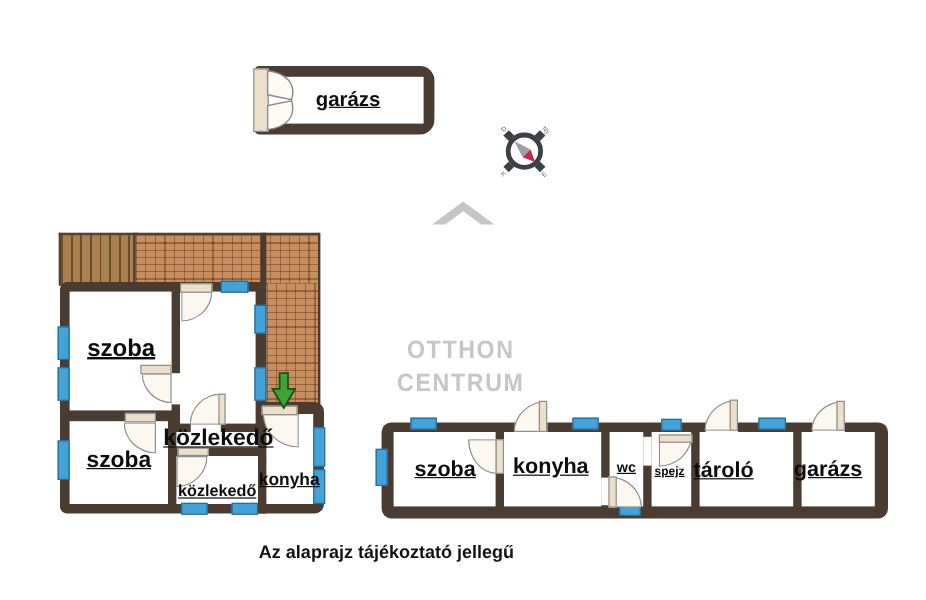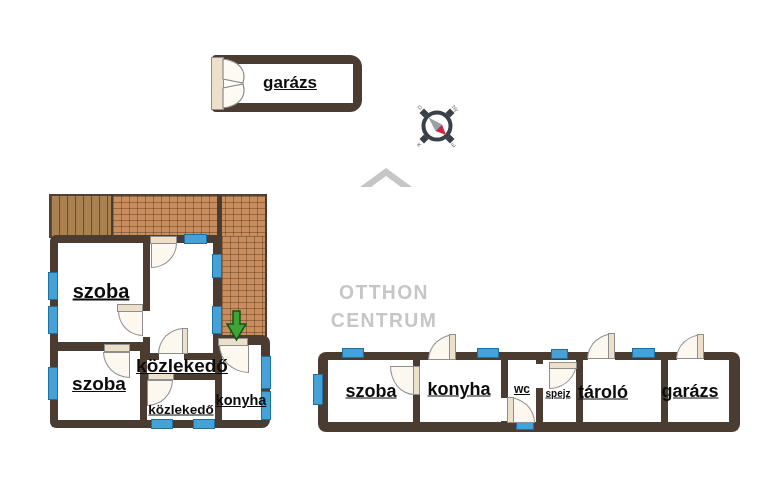--- a/index.html
+++ b/index.html
@@ -166,14 +166,15 @@
   <div class="door" style="left:676px;top:334px;width:28px;height:25px;border-radius:100% 0 0 0;"></div>
   <div class="leaf" style="left:697px;top:334px;width:7px;height:25px;"></div>
 
   <div class="lbl" style="left:371px;top:391px;font-size:18px;">szoba</div>
   <div class="lbl" style="left:459px;top:389px;font-size:18px;">konyha</div>
   <div class="lbl" style="left:522px;top:389px;font-size:12px;">wc</div>
   <div class="lbl" style="left:558px;top:393px;font-size:10px;">spejz</div>
   <div class="lbl" style="left:603px;top:392px;font-size:18px;">tároló</div>
   <div class="lbl" style="left:690px;top:391px;font-size:18px;">garázs</div>
 
+  <div class="caption">Az alaprajz tájékoztató jellegű</div>
 
 </div>
 
 </body></html>

